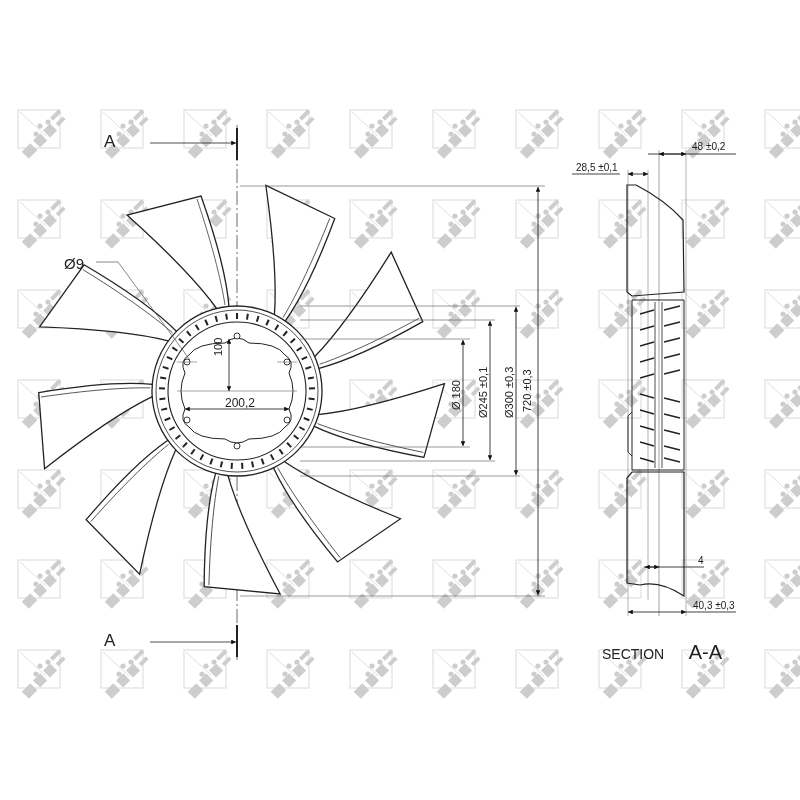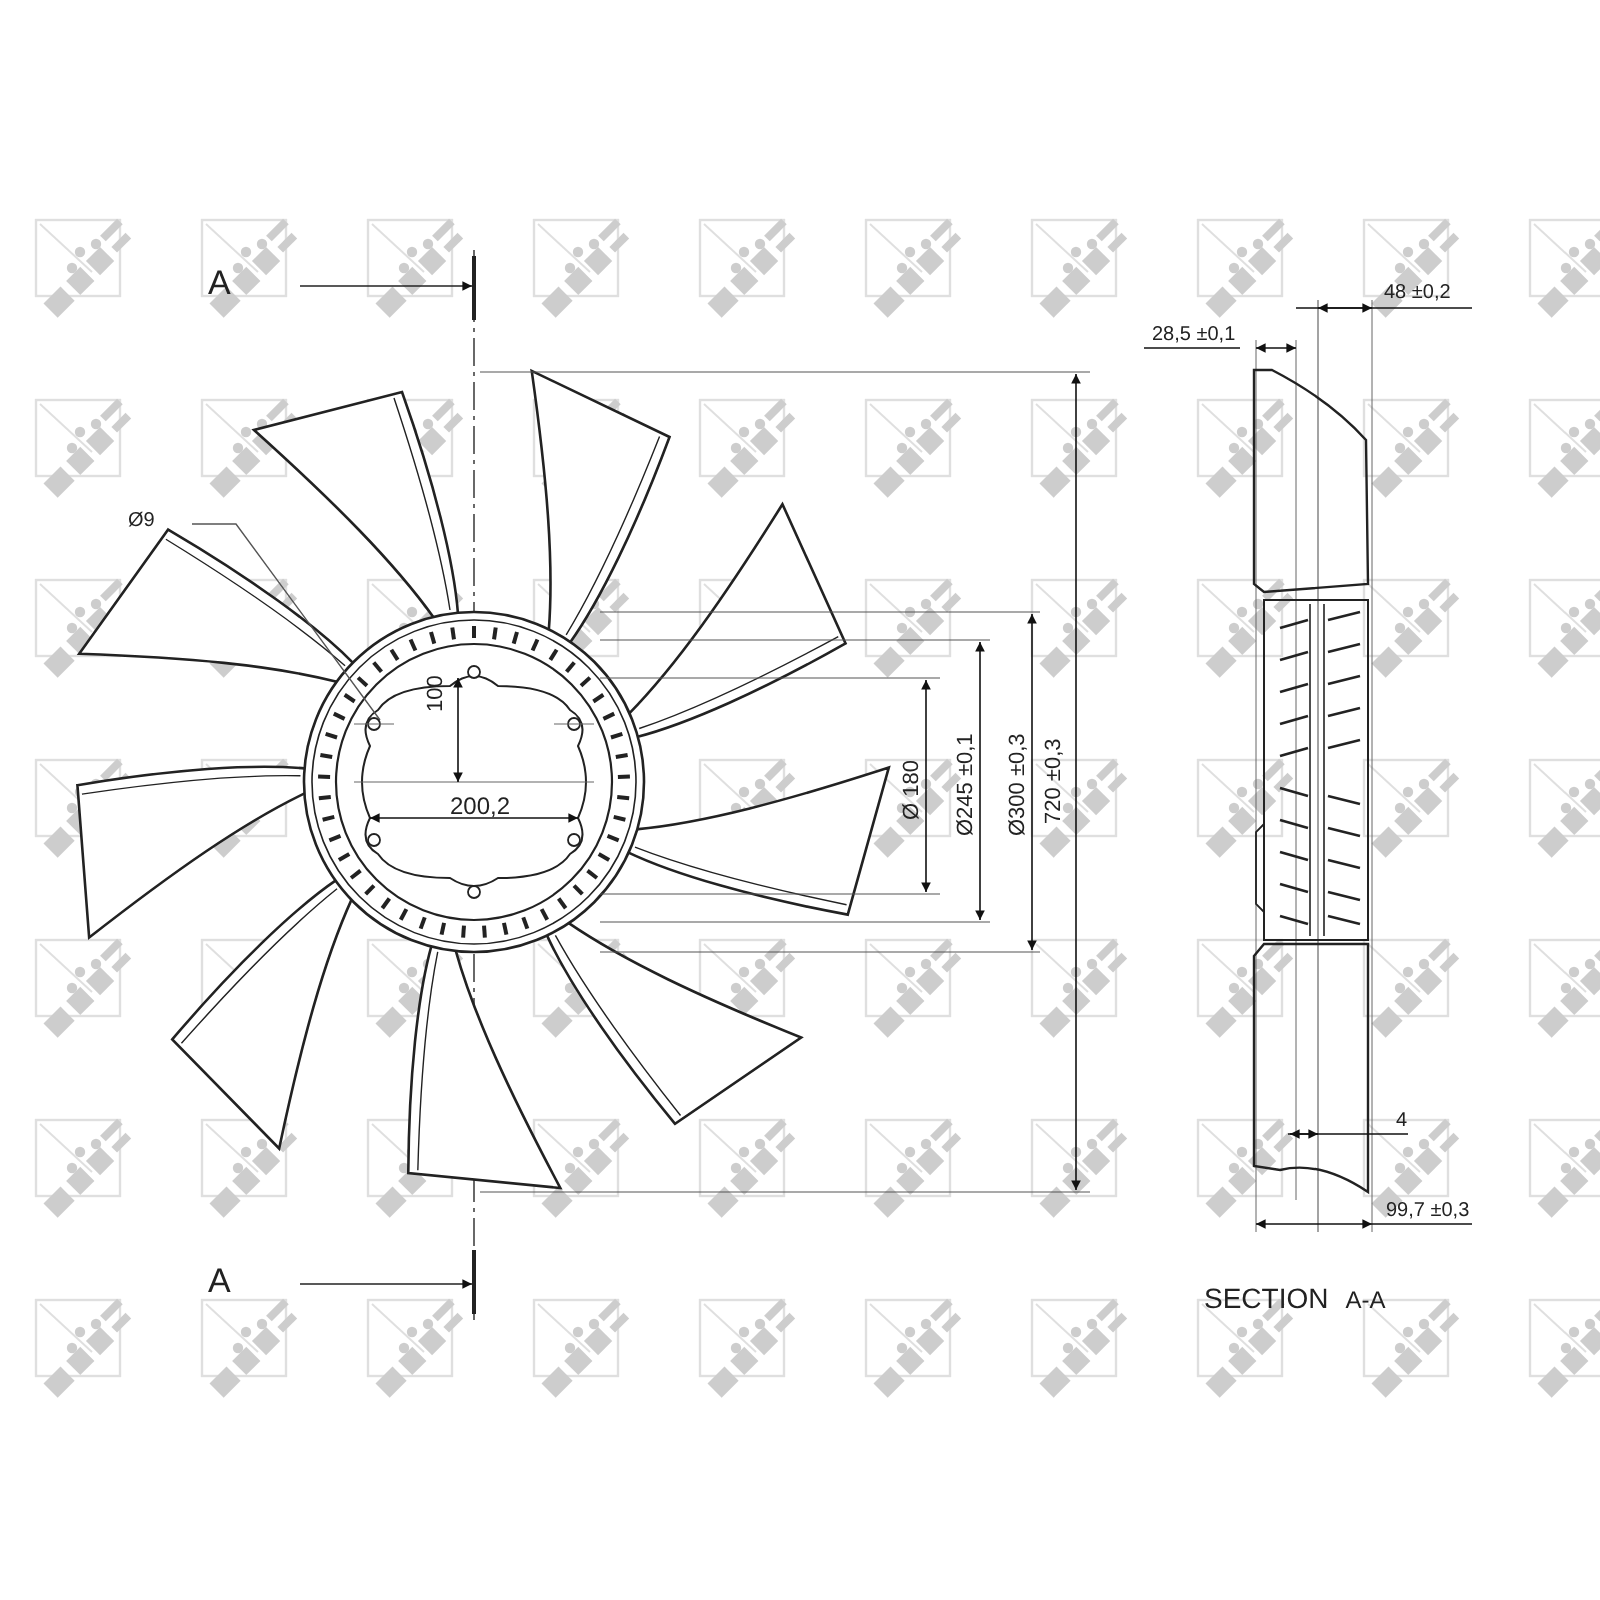--- a/index.html
+++ b/index.html
@@ -254,27 +254,27 @@
     <line x1="659" y1="154" x2="686" y2="154" marker-start="url(#ar)" marker-end="url(#ar)"></line>
     <line x1="644" y1="567" x2="704" y2="567"></line>
     <line x1="645" y1="567" x2="659" y2="567" marker-start="url(#ar)" marker-end="url(#ar)"></line>
     <line x1="628" y1="612" x2="686" y2="612" marker-start="url(#ar)" marker-end="url(#ar)"></line>
     <line x1="686" y1="612" x2="736" y2="612"></line>
   </g>
 </svg>
 
 <div class="txt" style="left:104px;top:132px;font-size:17px;">A</div>
 <div class="txt" style="left:104px;top:631px;font-size:17px;">A</div>
-<div class="txt" style="left:64px;top:255px;font-size:10px;">Ø9</div>
+<div class="txt" style="left:64px;top:255px;font-size:15px;">Ø9</div>
 <div class="txt" style="left:212px;top:356px;font-size:11px;transform:rotate(-90deg);transform-origin:left top;">100</div>
 <div class="txt" style="left:225px;top:396px;font-size:12px;">200,2</div>
 <div class="txt" style="left:450px;top:410px;font-size:11px;transform:rotate(-90deg);transform-origin:left top;">Ø  180</div>
 <div class="txt" style="left:477px;top:418px;font-size:11px;transform:rotate(-90deg);transform-origin:left top;">Ø245  ±0,1</div>
 <div class="txt" style="left:503px;top:418px;font-size:11px;transform:rotate(-90deg);transform-origin:left top;">Ø300  ±0,3</div>
 <div class="txt" style="left:521px;top:412px;font-size:11px;transform:rotate(-90deg);transform-origin:left top;">720  ±0,3</div>
 <div class="txt" style="left:692px;top:141px;font-size:10px;">48  ±0,2</div>
 <div class="txt" style="left:576px;top:162px;font-size:10px;">28,5  ±0,1</div>
 <div class="txt" style="left:698px;top:555px;font-size:10px;">4</div>
-<div class="txt" style="left:693px;top:600px;font-size:10px;">99,7  ±0,3</div>
+<div class="txt" style="left:693px;top:600px;font-size:10px;">40,3  ±0,3</div>
 <div class="txt" style="left:602px;top:641px;">
   <span style="font-size:14px;text-align:right;">SECTION</span>
-  <span style="font-size:12px;margin-left:4px;">A-A</span>
+  <span style="font-size:20px;margin-left:20px;">A-A</span>
 </div>
 
 </body></html>

